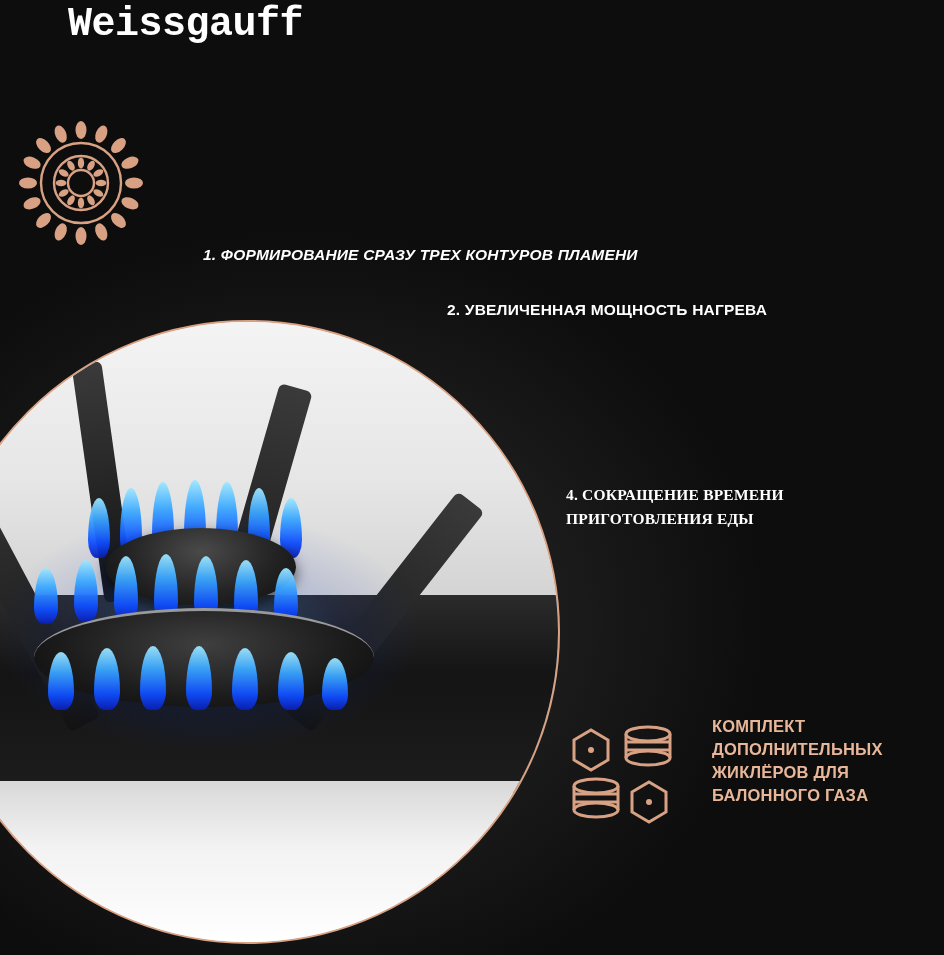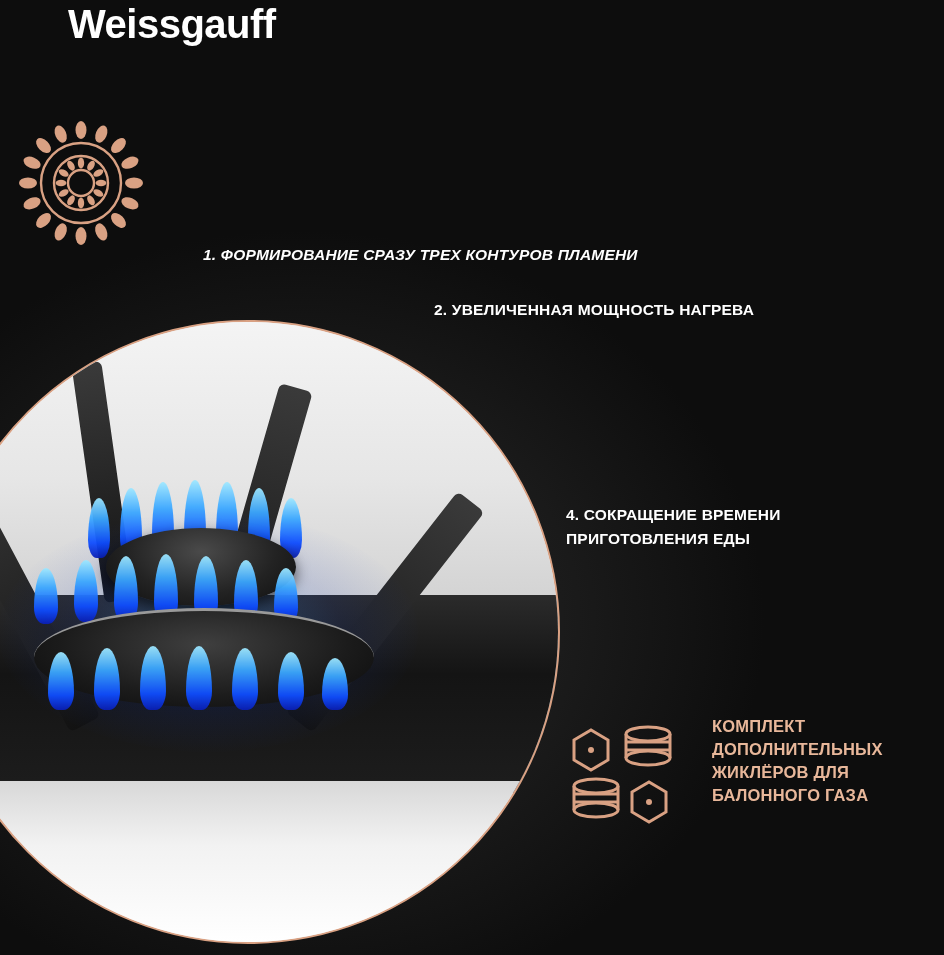--- a/index.html
+++ b/index.html
@@ -18,21 +18,21 @@
     overflow: hidden;
     font-family: "Liberation Sans", sans-serif;
     color: #ffffff;
   }
 
   
   .brand {
     position: absolute;
     left: 68px;
     top: 2px;
-    font-family: Liberation Sans, sans-serif;
+    font-family: Liberation Mono, monospace;
     font-weight: bold;
     font-size: 40px;
     letter-spacing: -0.5px;
     color: #ffffff;
   }
 
   
   .rosette {
     position: absolute;
     left: 16px;
@@ -59,23 +59,23 @@
   .list-item {
     position: absolute;
     font-size: 15.5px;
     line-height: 24px;
     font-weight: bold;
     letter-spacing: 0.2px;
     color: #ffffff;
     text-transform: uppercase;
   }
   .li1 { left: 203px; top: 243px; width: 520px; font-style: italic; }
-  .li2 { left: 434px; top: 298px; width: 400px; }
+  .li2 { left: 447px; top: 298px; width: 400px; }
   .li3 { left: 566px; top: 357px; width: 330px; }
-  .li4 { left: 566px; top: 503px; width: 330px; }
+  .li4 { left: 566px; top: 483px; width: 330px; font-family: Liberation Serif, serif; }
   .li5 { left: 566px; top: 575px; width: 340px; }
 
   
   .jets-wrap {
     position: absolute;
     left: 566px;
     top: 700px;
     width: 360px;
     height: 140px;
     margin-top: 12px;

